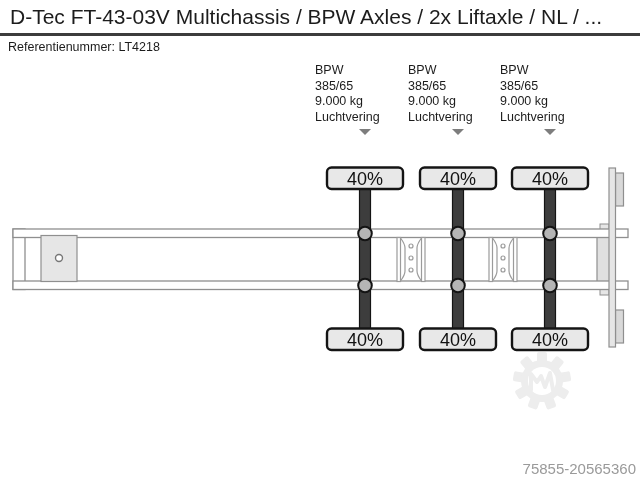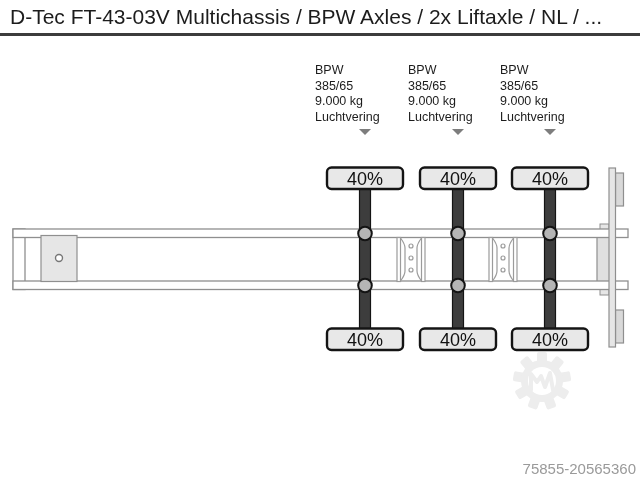--- a/index.html
+++ b/index.html
@@ -20,20 +20,21 @@
   .listing-id-clipped{position:absolute;top:477px;left:398px;font-size:15px;color:#9a9a9a;z-index:3;}
   svg text{font-family:"Liberation Sans",sans-serif;}
 </style>
 </head>
 <body>
 
 <div class="page">
 
   <div class="title">D-Tec FT-43-03V Multichassis / BPW Axles / 2x Liftaxle / NL / ...</div>
   <div class="divider"></div>
+  <div class="ref">Referentienummer: LT4218</div>
 
   <div class="axle-label lbl1">
     <div>BPW</div>
     <div>385/65</div>
     <div>9.000 kg</div>
     <div>Luchtvering</div>
     <div class="arrow"></div>
   </div>
   <div class="axle-label lbl2">
     <div>BPW</div>

